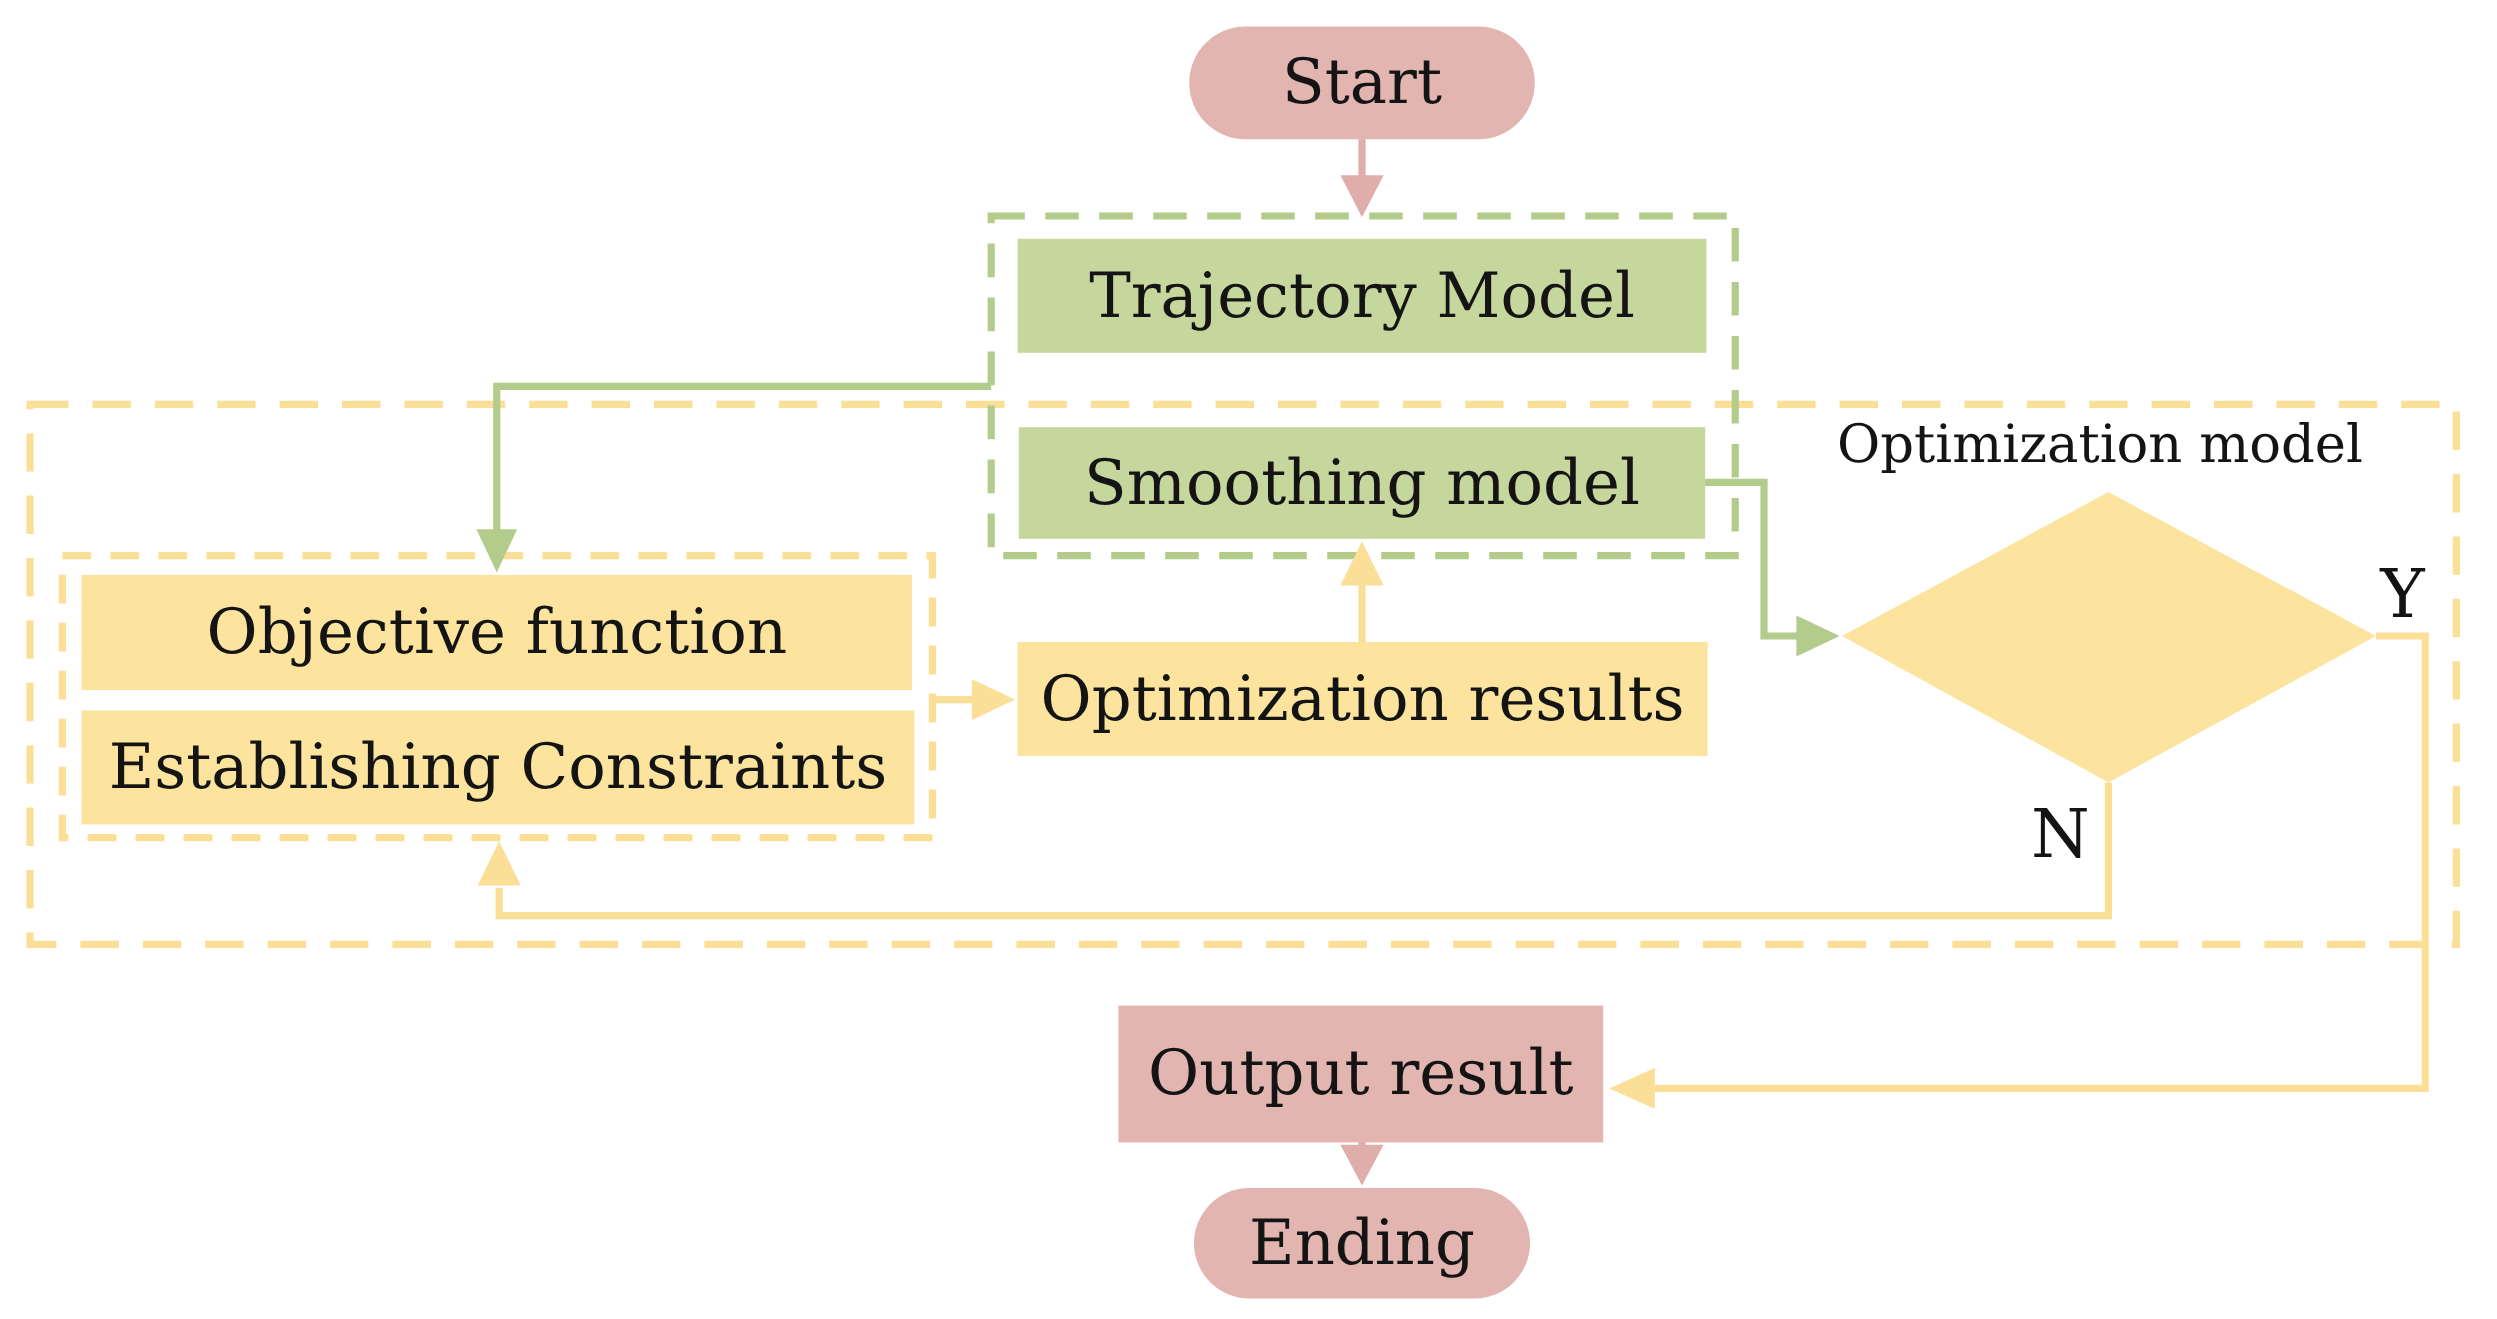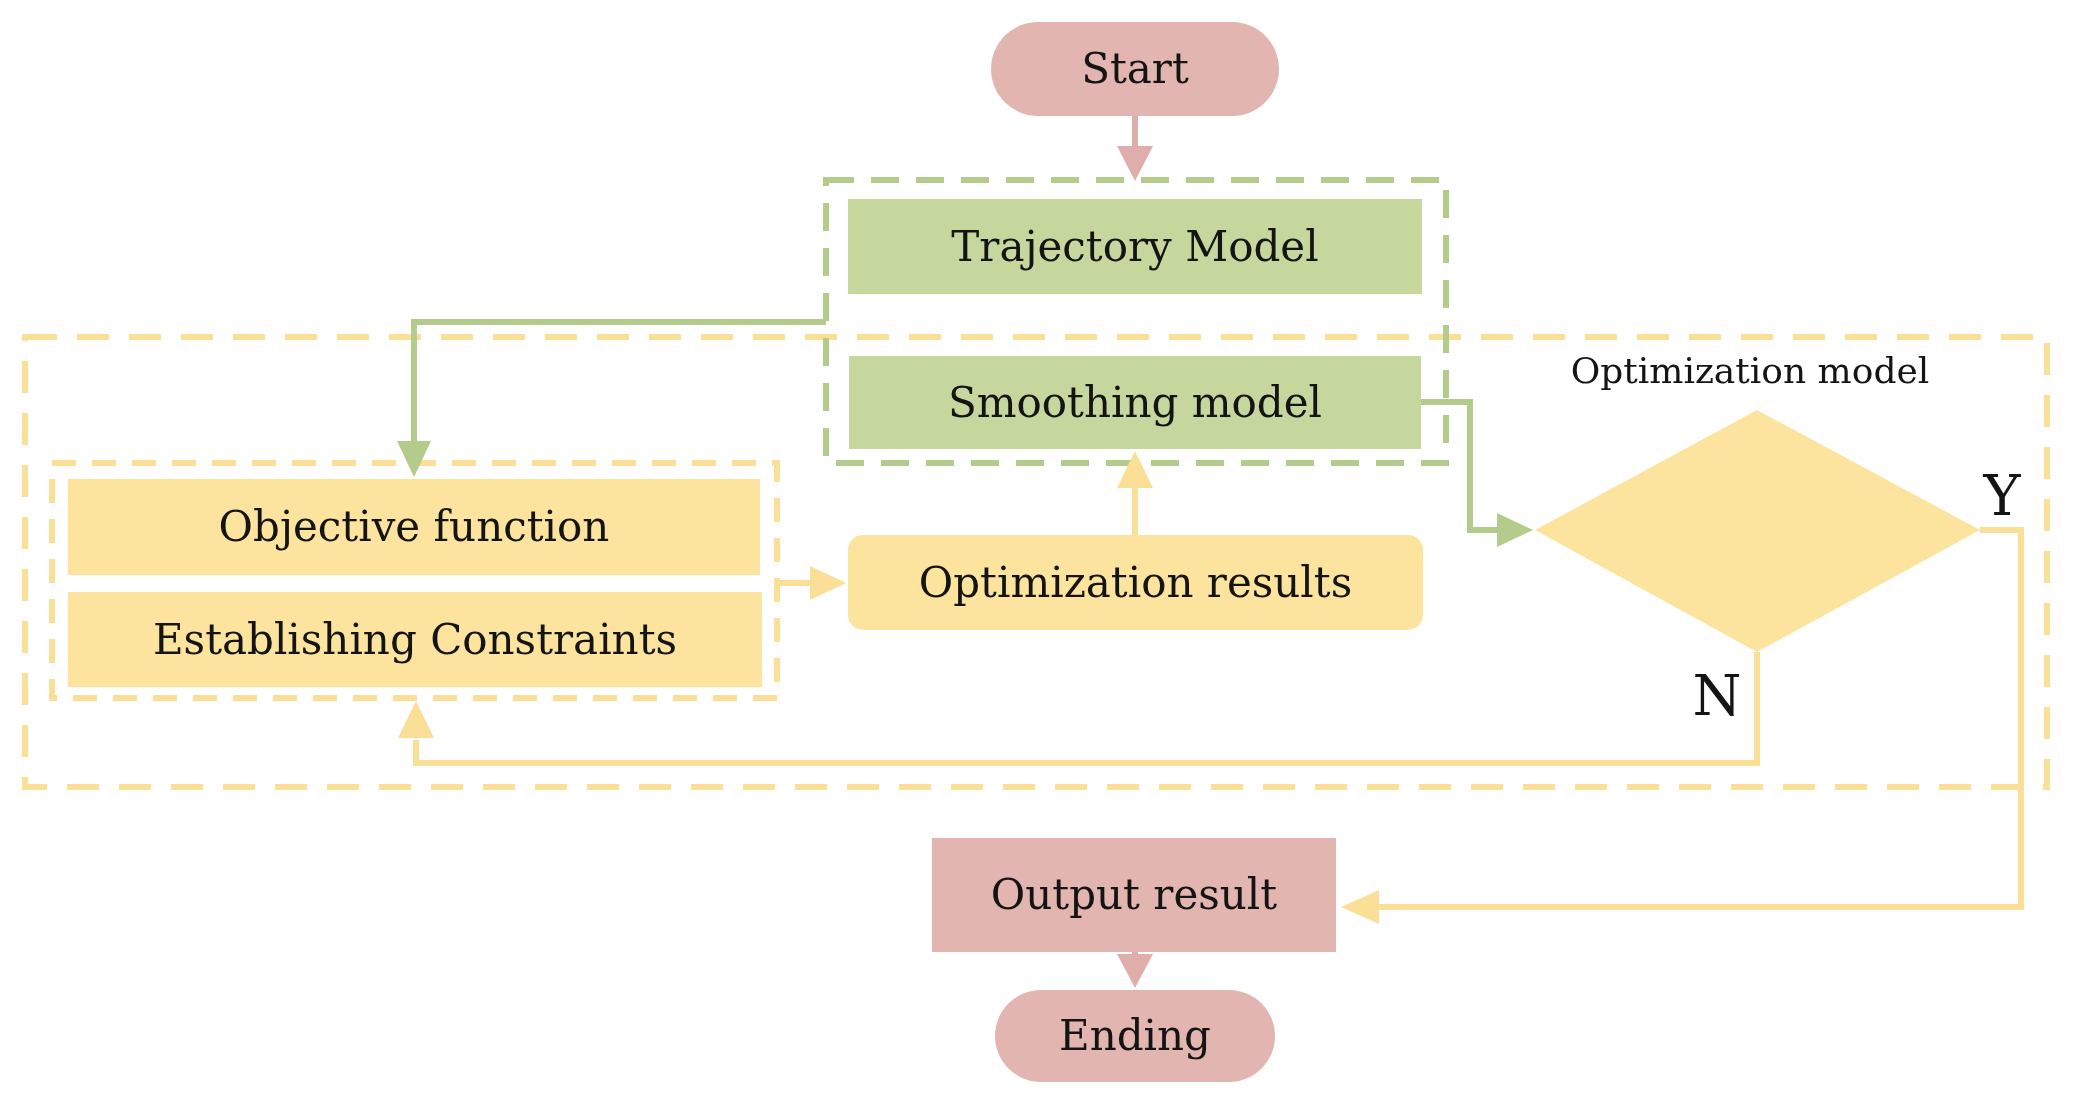--- a/index.html
+++ b/index.html
@@ -8,35 +8,35 @@
     width:2081px;height:1099px;
     background:#ffffff;
     font-family:"DejaVu Serif","Liberation Serif",serif;
     color:#141414;
     overflow:hidden;
   }
   #wires{position:absolute;left:0;top:0;width:2081px;height:1099px;}
   .node{
     position:absolute;
     display:flex;align-items:center;justify-content:center;
-    font-size:42px;line-height:1;white-space:nowrap;text-align:right;
+    font-size:52px;line-height:1;white-space:nowrap;text-align:right;
   }
   .pink{background:#e2b5b0;}
   .green{background:#c6d79e;}
   .yellow{background:#fce49e;}
   .pill-start{left:991px;top:22px;width:288px;height:94px;border-radius:48px;}
   .box-trajectory{left:848px;top:199px;width:574px;height:95px;}
   .box-smoothing{left:849px;top:356px;width:572px;height:93px;}
   .box-objective{left:68px;top:479px;width:692px;height:96px;}
   .box-establishing{left:68px;top:592px;width:694px;height:95px;}
-  .box-optresults{left:848px;top:535px;width:575px;height:95px;border-radius:15px;}
+  .box-optresults{left:848px;top:535px;width:575px;height:95px;}
   .box-output{left:932px;top:838px;width:404px;height:114px;}
   .pill-ending{left:995px;top:990px;width:280px;height:92px;border-radius:47px;}
   .label{position:absolute;display:flex;align-items:center;justify-content:center;
-         font-size:36px;line-height:1;white-space:nowrap;background:transparent;}
+         font-size:44px;line-height:1;white-space:nowrap;background:transparent;}
   .label-optmodel{left:1470px;top:340px;width:560px;height:62px;}
   .label-decision{left:1537px;top:500px;width:443px;height:64px;}
   .label-y{left:1970px;top:462px;width:64px;height:68px;font-size:56px;}
   .label-n{left:1685px;top:662px;width:64px;height:68px;font-size:56px;}
 </style>
 </head>
 <body>
 
 <div id="stage">
 

